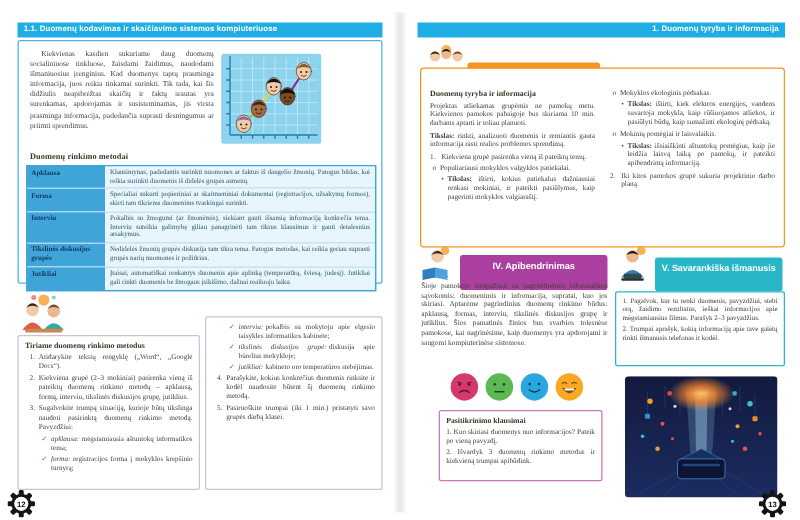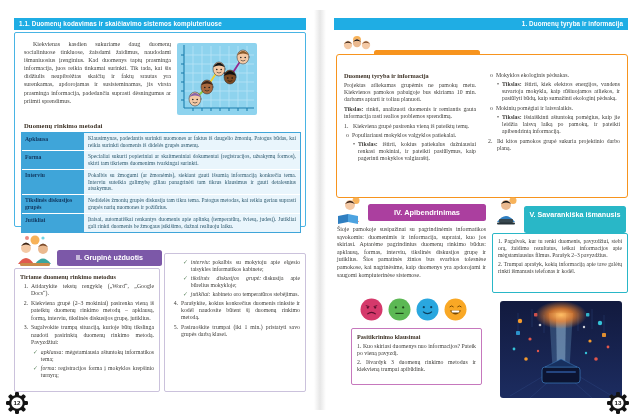--- a/index.html
+++ b/index.html
@@ -96,21 +96,21 @@
   .pstep .num { min-width:7px; margin-right:2px; }
   .pstep .txt { flex:1; }
   .topic { display:flex; margin-bottom:1.5px; }
   .topic .b { margin:0 3px 0 2px; }
   .topic .txt { flex:1; text-align:left; }
   .goal { display:flex; margin:0 0 2.5px 9px; }
   .goal .b { margin-right:3px; }
   .goal .txt { flex:1; }
 
   .illu-summary { left:14px; top:196px; }
-  .banner-iv { left:48px; top:204px; width:118px; height:17px; line-height:17px; font-size:7.4px; background:#ab3f9f; }
+  .banner-iv { left:48px; top:204px; width:118px; height:28px; line-height:17px; font-size:7.4px; background:#ab3f9f; }
   .sum-par {
     position:absolute; left:17px; top:226px; width:149px;
     font-size:5.9px; line-height:7.6px; text-align:justify;
   }
   .emoji-row { position:absolute; left:40px; top:298px; display:flex; gap:5px; }
   .q-box {
     position:absolute; left:31px; top:328px; width:131px; height:57px;
     border:1px solid #c678bd; border-radius:2px; background:#fff; padding:4px 5px;
   }
   .q-title { font-size:6.2px; font-weight:bold; color:#3e3327; margin-bottom:3px; }
@@ -251,21 +251,20 @@
     <circle cx="29" cy="4" r="1.6" fill="#35c3d8" opacity=".7"></circle>
     <circle cx="12" cy="14" r="5" fill="#f4c9a5"></circle>
       <path d="M7,12 Q12,5 17,12 Q12,9 7,12Z" fill="#3a2417"></path>
     <circle cx="29" cy="15" r="5" fill="#eab98f"></circle>
       <path d="M24,13 Q29,6 34,13 Q29,10 24,13Z" fill="#7a4a2a"></path>
     <path d="M4,30 Q12,18 20,30 Z" fill="#e05a4e"></path>
     <path d="M21,30 Q29,19 37,30 Z" fill="#3aa6a0"></path>
     <rect x="6" y="29" width="30" height="3" rx="1.5" fill="#c98a4b"></rect>
   </svg>
 
-  <div class="banner banner-ii">II. Grupinė užduotis</div>
 
   <div class="task-box tb-col1">
     <h4 class="subt">Tiriame duomenų rinkimo metodus</h4>
     <div class="li">
       <span class="num">1.</span>
       <span class="txt">Atidarykite tekstų rengyklę („Word“, „Google Docs“).</span>
     </div>
     <div class="li">
       <span class="num">2.</span>
       <span class="txt">Kiekviena grupė (2–3 mokiniai) pasirenka vieną iš pateiktų duomenų rinkimo metodų – apklausą, formą, interviu, tikslinės diskusijos grupę, jutiklius.</span>

